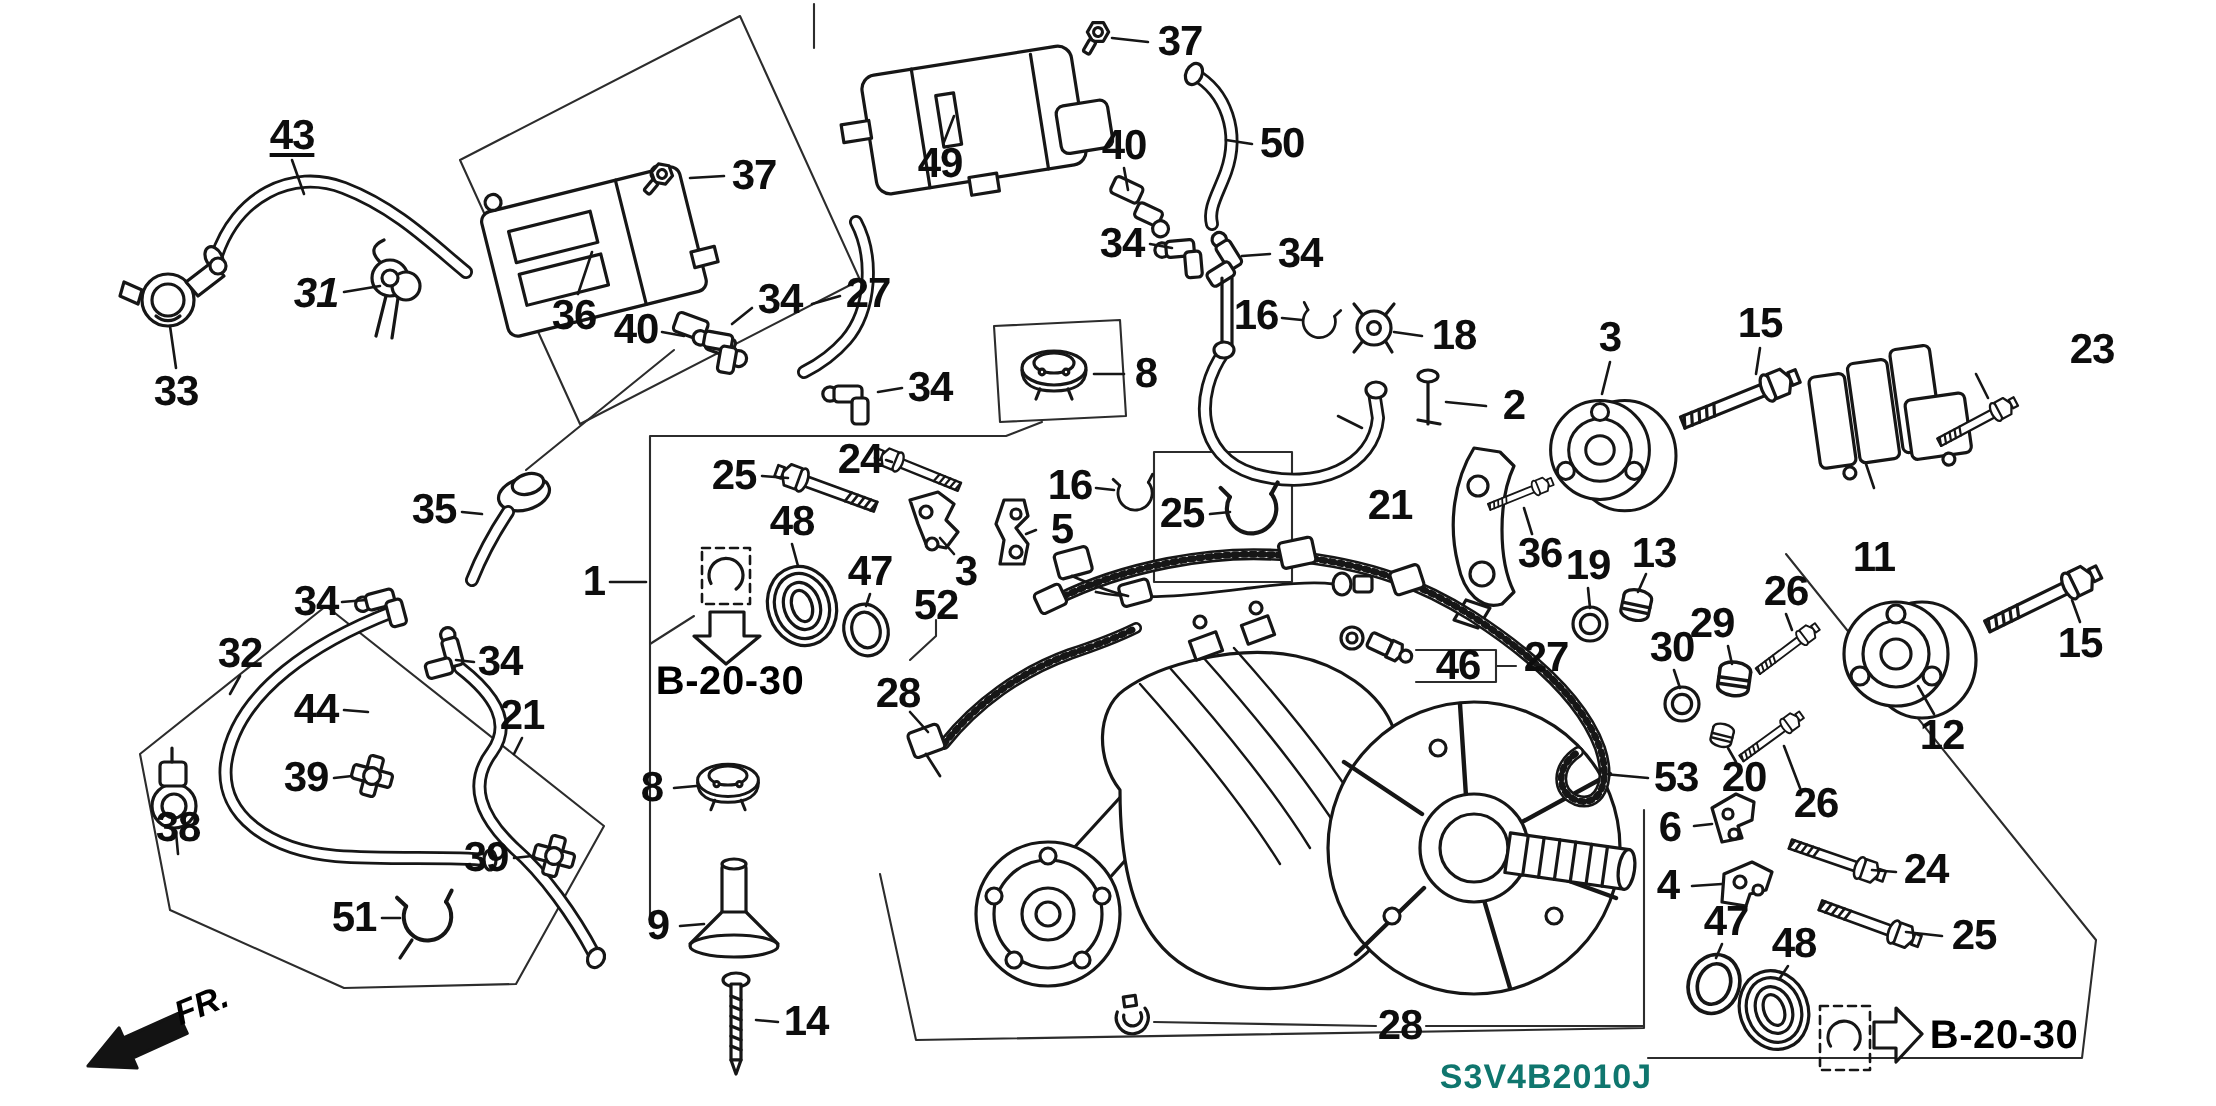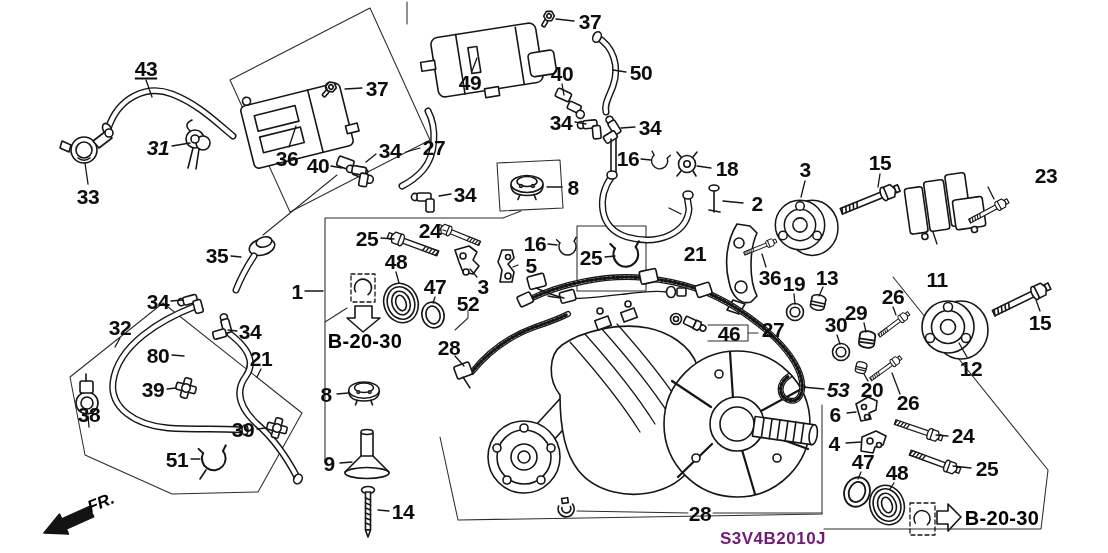--- a/index.html
+++ b/index.html
@@ -20,21 +20,21 @@
   svg .fin{fill:none;stroke:#161616;stroke-width:2.2;}
   svg .rib{fill:none;stroke:#161616;stroke-width:1.2;}
   #leader-layer line{stroke:#161616;stroke-width:1.3;}
   .callout{position:absolute;font-weight:700;font-size:21px;letter-spacing:-0.5px;
            color:#0d0d0d;transform:translate(-50%,-50%);white-space:nowrap;line-height:1;}
   .ref-label{position:absolute;font-weight:800;font-size:20px;letter-spacing:0.3px;color:#000;
              transform:translate(-50%,-50%);line-height:1;}
   .ref-left{left:365px;top:341px;}
   .ref-right{left:1002px;top:518px;}
   .diagram-code{position:absolute;left:773px;top:539px;transform:translate(-50%,-50%);
-                font-weight:700;font-size:17px;color:#701a75;letter-spacing:0.5px;}
+                font-weight:700;font-size:17px;color:#0f766e;letter-spacing:0.5px;}
   .fr-label{position:absolute;left:101px;top:503px;transform:translate(-50%,-50%) rotate(-22deg);
             font-weight:700;font-style:italic;font-size:17px;color:#000;}
 </style>
 </head>
 <body>
 
 <div class="stage">
 <svg width="1108" height="553" viewBox="0 0 1108 553">
   <defs>
     <g id="boltH">
@@ -486,42 +486,42 @@
       <div class="callout" style="left: 1046px; top: 175px; text-align: center;">23</div>
       <div class="callout" style="left: 937px; top: 255px; margin-top: 24px;">11</div>
       <div class="callout" style="left: 770px; top: 277px;">36</div>
       <div class="callout" style="left: 794px; top: 283px;">19</div>
       <div class="callout" style="left: 827px; top: 277px;">13</div>
       <div class="callout" style="left: 893px; top: 296px;">26</div>
       <div class="callout" style="left: 856px; top: 312px;">29</div>
       <div class="callout" style="left: 836px; top: 324px;">30</div>
       <div class="callout" style="left: 729px; top: 333px;">46</div>
       <div class="callout" style="left: 773px; top: 329px; text-align: right;">27</div>
-      <div class="callout" style="left: 838px; top: 389px; font-style: italic;">53</div>
+      <div class="callout" style="left: 838px; top: 389px;">53</div>
       <div class="callout" style="left: 872px; top: 389px;">20</div>
       <div class="callout" style="left: 908px; top: 402px;">26</div>
       <div class="callout" style="left: 971px; top: 368px;">12</div>
       <div class="callout" style="left: 1040px; top: 322px;">15</div>
       <div class="callout" style="left: 835px; top: 414px;">6</div>
       <div class="callout" style="left: 834px; top: 443px;">4</div>
       <div class="callout" style="left: 963px; top: 435px;">24</div>
       <div class="callout" style="left: 987px; top: 468px;">25</div>
       <div class="callout" style="left: 863px; top: 461px;">47</div>
       <div class="callout" style="left: 897px; top: 472px;">48</div>
       <div class="callout" style="left: 367px; top: 238px;">25</div>
       <div class="callout" style="left: 430px; top: 230px;">24</div>
       <div class="callout" style="left: 396px; top: 261px;">48</div>
       <div class="callout" style="left: 435px; top: 286px;">47</div>
       <div class="callout" style="left: 483px; top: 286px;">3</div>
       <div class="callout" style="left: 468px; top: 303px;">52</div>
       <div class="callout" style="left: 535px; top: 243px;">16</div>
       <div class="callout" style="left: 531px; top: 265px;">5</div>
       <div class="callout" style="left: 297px; top: 291px;">1</div>
       <div class="callout" style="left: 120px; top: 327px;">32</div>
-      <div class="callout" style="left: 158px; top: 355px;">80</div>
+      <div class="callout" style="left: 158px; top: 355px;">44</div>
       <div class="callout" style="left: 261px; top: 358px;">21</div>
       <div class="callout" style="left: 153px; top: 389px;">39</div>
       <div class="callout" style="left: 89px; top: 414px;">38</div>
       <div class="callout" style="left: 243px; top: 429px;">39</div>
       <div class="callout" style="left: 177px; top: 459px;">51</div>
       <div class="callout" style="left: 326px; top: 394px;">8</div>
       <div class="callout" style="left: 329px; top: 463px;">9</div>
       <div class="callout" style="left: 403px; top: 511px;">14</div>
       <div class="callout" style="left: 449px; top: 347px;">28</div>
       <div class="callout" style="left: 700px; top: 513px;">28</div>

